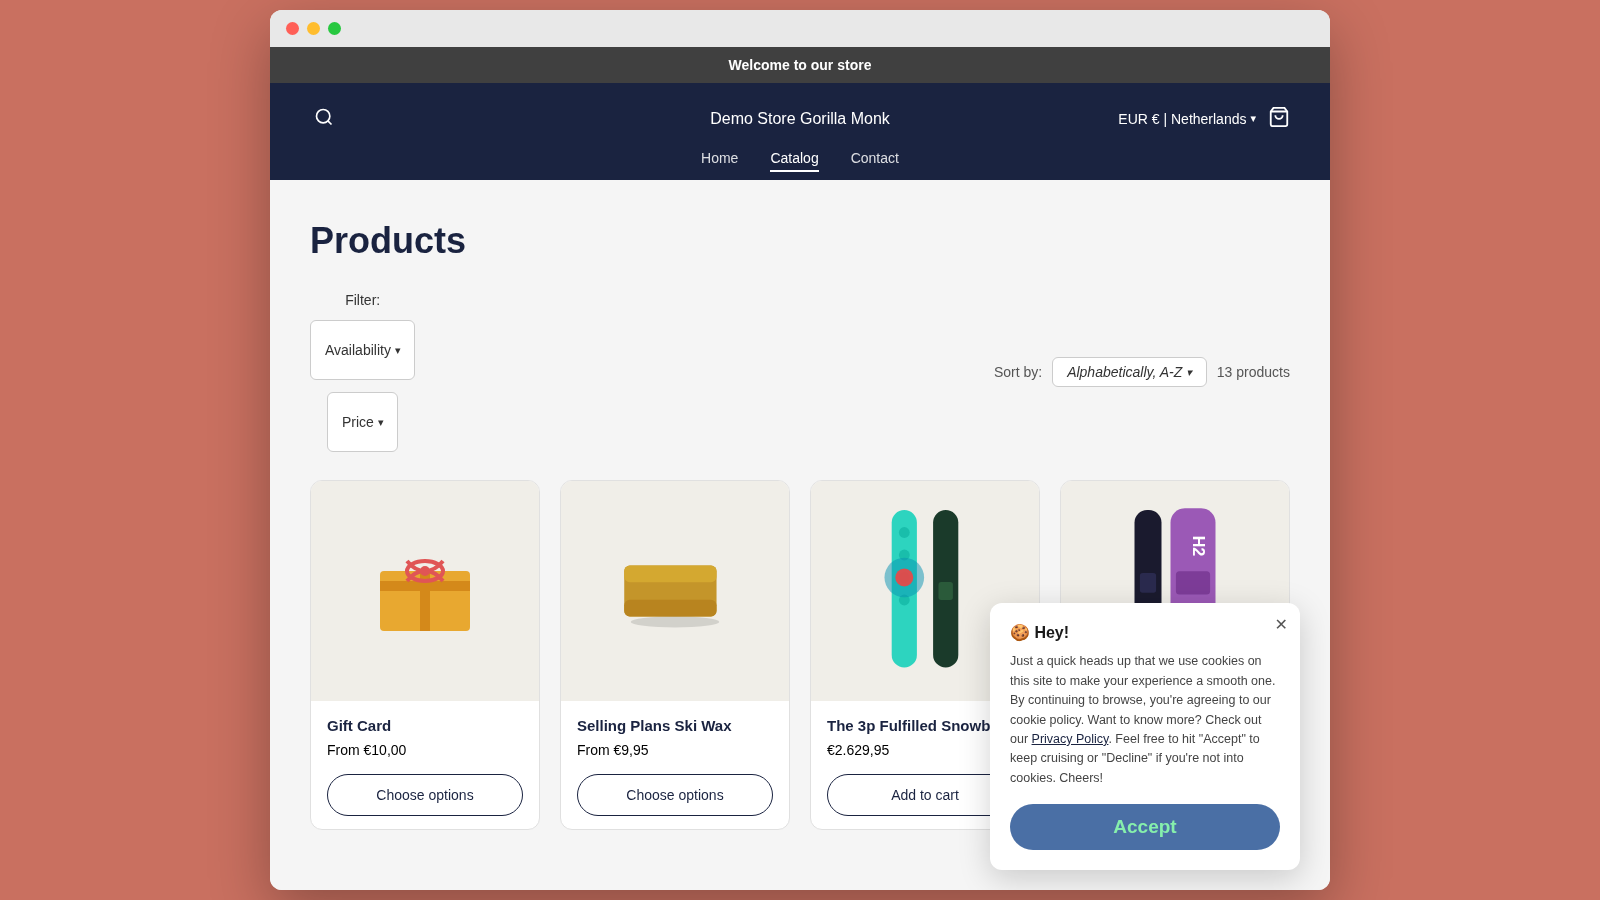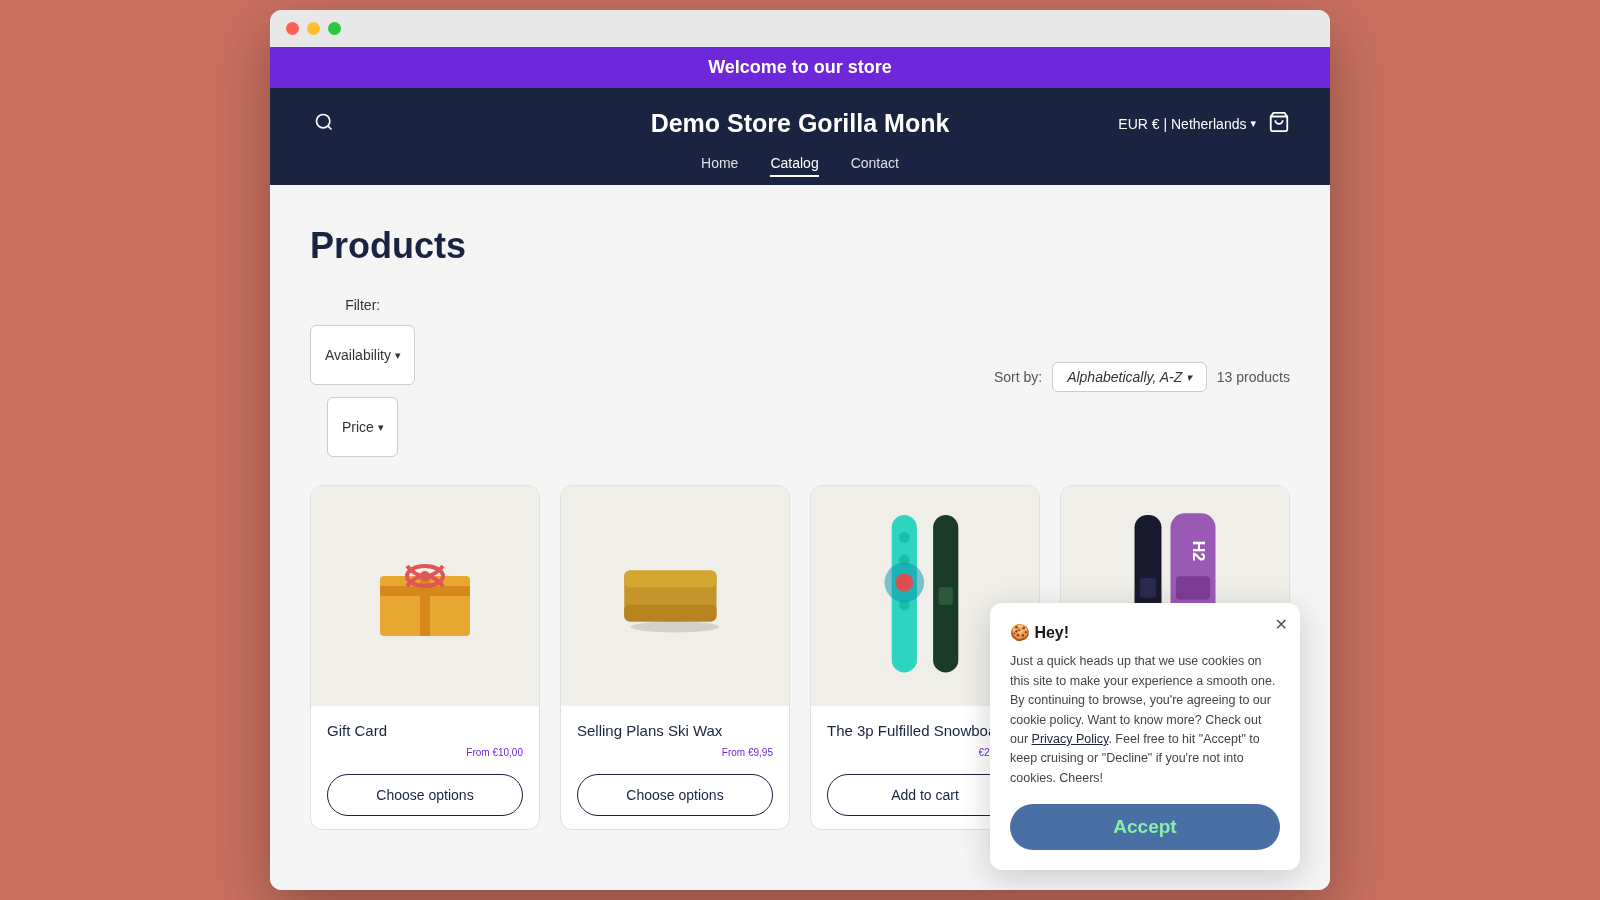--- a/index.html
+++ b/index.html
@@ -25,43 +25,43 @@
       align-items: center;
       gap: 8px;
     }
     .dot { width: 13px; height: 13px; border-radius: 50%; }
     .dot-red { background: #ff5f57; }
     .dot-yellow { background: #ffbd2e; }
     .dot-green { background: #28c840; }
 
     
     .announcement-bar {
-      background: #6d28d9;
+      background: #404040;
       color: white;
       text-align: center;
       padding: 10px;
-      font-size: 18px;
+      font-size: 14px;
       font-weight: 600;
     }
 
     
     .header {
       background: #1a2340;
       padding: 0 40px;
     }
     .header-top {
       display: flex;
       align-items: center;
       justify-content: space-between;
       padding: 20px 0 16px;
     }
     .header-logo {
       color: white;
-      font-size: 25px;
-      font-weight: 700;
+      font-size: 16px;
+      font-weight: 400;
       position: absolute;
       left: 50%;
       transform: translateX(-50%);
     }
     .header-left { display: flex; align-items: center; }
     .header-right { display: flex; align-items: center; gap: 12px; }
     .search-icon-btn {
       background: none;
       border: none;
       color: white;
@@ -176,27 +176,26 @@
     }
     .product-info {
       padding: 16px;
       flex: 1;
       display: flex;
       flex-direction: column;
       gap: 8px;
     }
     .product-name {
       font-size: 15px;
-      font-weight: 400;
+      font-weight: 700;
       color: #1a2340;
     }
     .product-price {
-      font-size: 10px;
-      color: #6d28d9;
-      text-align: right;
+      font-size: 14px;
+      color: #000000;
     }
     .product-action-btn {
       margin: 0 16px 13px;
       border: 1.5px solid #1a2340;
       background: white;
       border-radius: 25px;
       padding: 12px;
       font-size: 14px;
       font-weight: 500;
       cursor: pointer;

